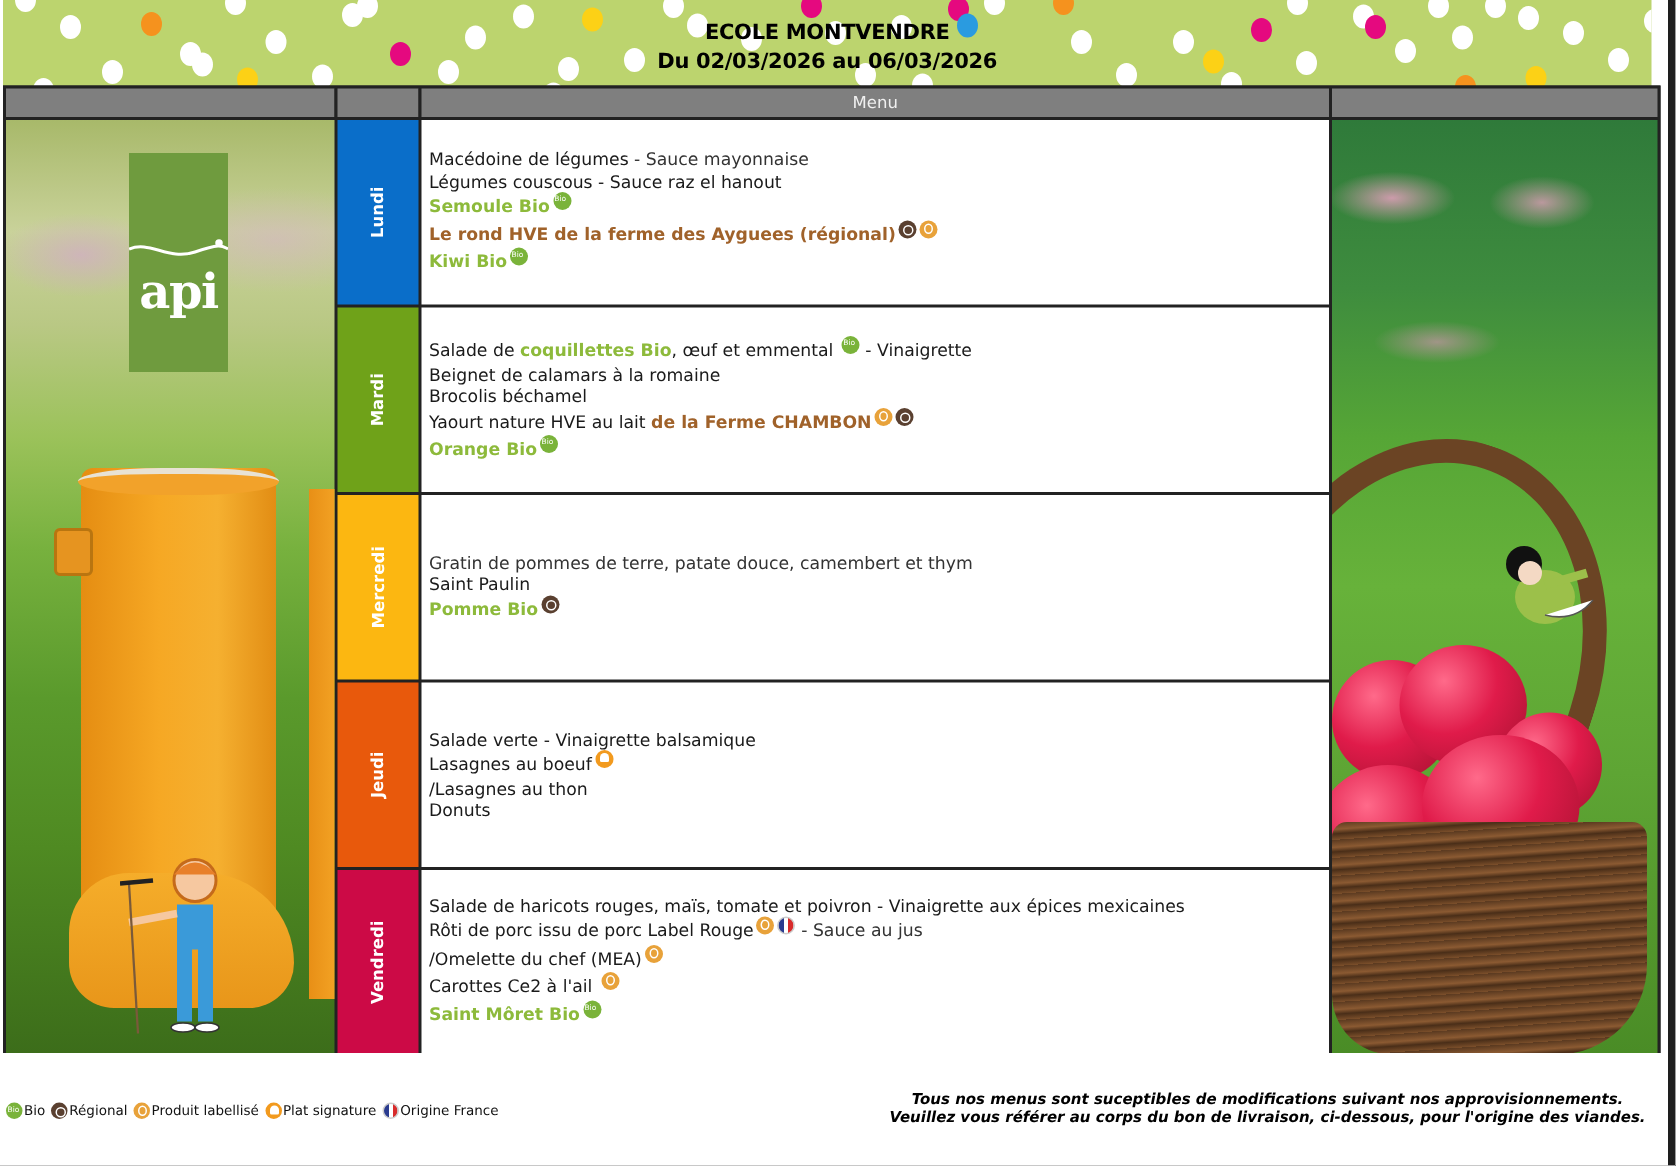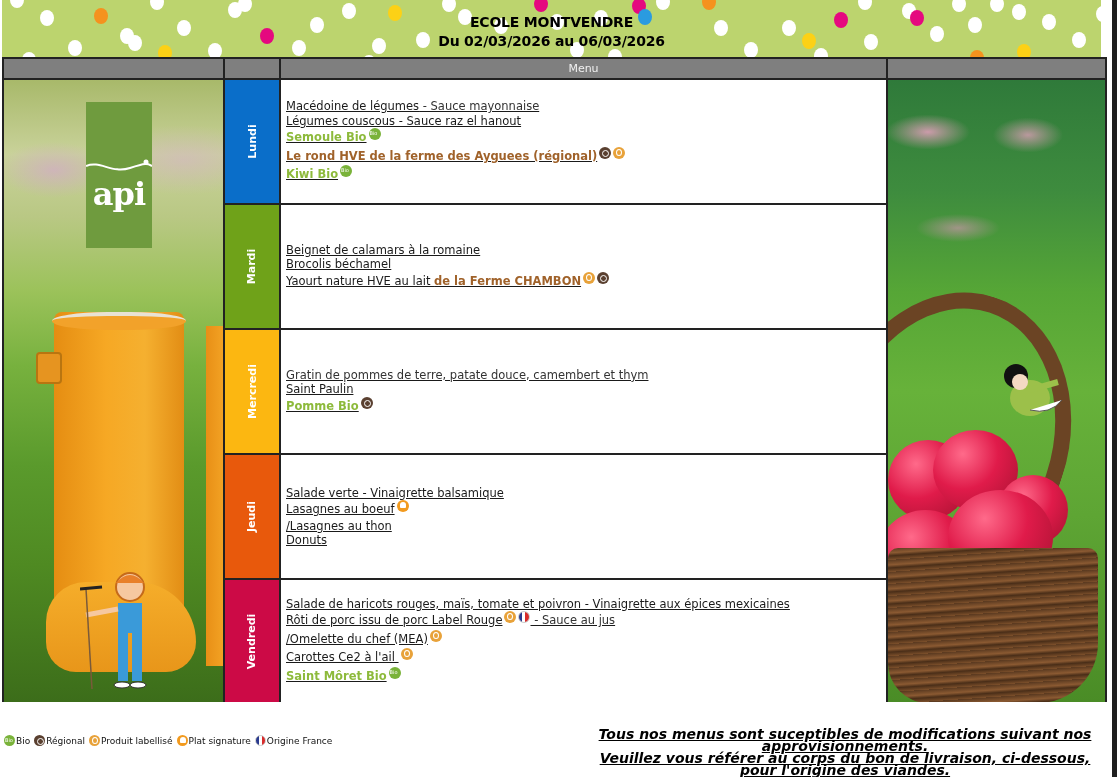--- a/index.html
+++ b/index.html
@@ -88,21 +88,21 @@
     .day {
       position: absolute; left: 221px; width: 54px;
       display: flex; align-items: center; justify-content: center;
     }
     .day-label {
       color: #fff; font-weight: bold; font-size: 11px;
       transform: rotate(-90deg); white-space: nowrap;
     }
     .content {
       position: absolute; left: 277px; width: 605px; background: #fff;
-      padding: 0 0 0 5px; display: flex; flex-direction: column; justify-content: center; text-decoration: underline;
+      padding: 0 0 0 5px; display: flex; flex-direction: column; justify-content: center;
     }
     .line { line-height: 14.5px; white-space: nowrap; }
     .line.gap { line-height: 17.5px; }
     .bio { color: #8dba3b; font-weight: bold; }
     .reg { color: #a0622a; font-weight: bold; }
     .grey { color: #333; }
 
     .ico {
       display: inline-block; width: 12px; height: 12px; border-radius: 50%;
       vertical-align: 1px; position: relative; margin-left: 2px;
@@ -119,21 +119,21 @@
 
     
     .legend {
       position: absolute; left: 4px; top: 735px; font-size: 9px; color: #111; white-space: nowrap;
       display: flex; align-items: center;
     }
     .legend .item { display: inline-flex; align-items: center; margin-right: 4px; }
     .legend .ico { margin: 0 1px 0 0; width: 11px; height: 11px; }
     .footnote {
       position: absolute; left: 580px; top: 728px; width: 530px; text-align: center;
-      font-size: 14px; font-weight: bold; font-style: italic; line-height: 12px; color: #000; text-decoration: underline;
+      font-size: 10px; font-weight: bold; font-style: italic; line-height: 12px; color: #000;
     }
     .edge-bar { position: absolute; left: 1112px; top: 0; width: 5px; height: 777px; background: #1e1e1e; }
   </style>
 </head>
 <body>
 
 <div class="banner">
   <div id="dots">
       <div class="dot" style="left: 8px; top: -8px; background: rgb(255, 255, 255);"></div>
       <div class="dot" style="left: 38px; top: 10px; background: rgb(255, 255, 255);"></div>
@@ -243,23 +243,25 @@
         <div class="line"><span>Macédoine de légumes</span><span class="grey"> - Sauce mayonnaise</span></div>
         <div class="line"><span>Légumes couscous - Sauce raz el hanout</span></div>
         <div class="line gap"><span class="bio">Semoule Bio</span><span class="ico ico-bio"></span></div>
         <div class="line gap"><span class="reg">Le rond HVE de la ferme des Ayguees (régional)</span><span class="ico ico-reg"></span><span class="ico ico-lab"></span></div>
         <div class="line gap"><span class="bio">Kiwi Bio</span><span class="ico ico-bio"></span></div>
       </div>
       <div class="day" style="top: 146px; height: 123px; background: rgb(111, 162, 25);">
         <span class="day-label">Mardi</span>
       </div>
       <div class="content" style="top: 146px; height: 123px;">
+        <div class="line gap"><span>Salade de </span><span class="bio">coquillettes Bio</span><span>, œuf et emmental </span><span class="ico ico-bio"></span><span> - Vinaigrette</span></div>
         <div class="line"><span>Beignet de calamars à la romaine</span></div>
         <div class="line"><span>Brocolis béchamel</span></div>
         <div class="line gap"><span>Yaourt nature HVE au lait </span><span class="reg">de la Ferme CHAMBON</span><span class="ico ico-lab"></span><span class="ico ico-reg"></span></div>
+        <div class="line gap"><span class="bio">Orange Bio</span><span class="ico ico-bio"></span></div>
       </div>
       <div class="day" style="top: 271px; height: 123px; background: rgb(252, 183, 17);">
         <span class="day-label">Mercredi</span>
       </div>
       <div class="content" style="top: 271px; height: 123px;">
         <div class="line"><span class="grey">Gratin de pommes de terre, patate douce, camembert et thym</span></div>
         <div class="line"><span>Saint Paulin</span></div>
         <div class="line gap"><span class="bio">Pomme Bio</span><span class="ico ico-reg"></span></div>
       </div>
       <div class="day" style="top: 396px; height: 123px; background: rgb(232, 89, 12);">

